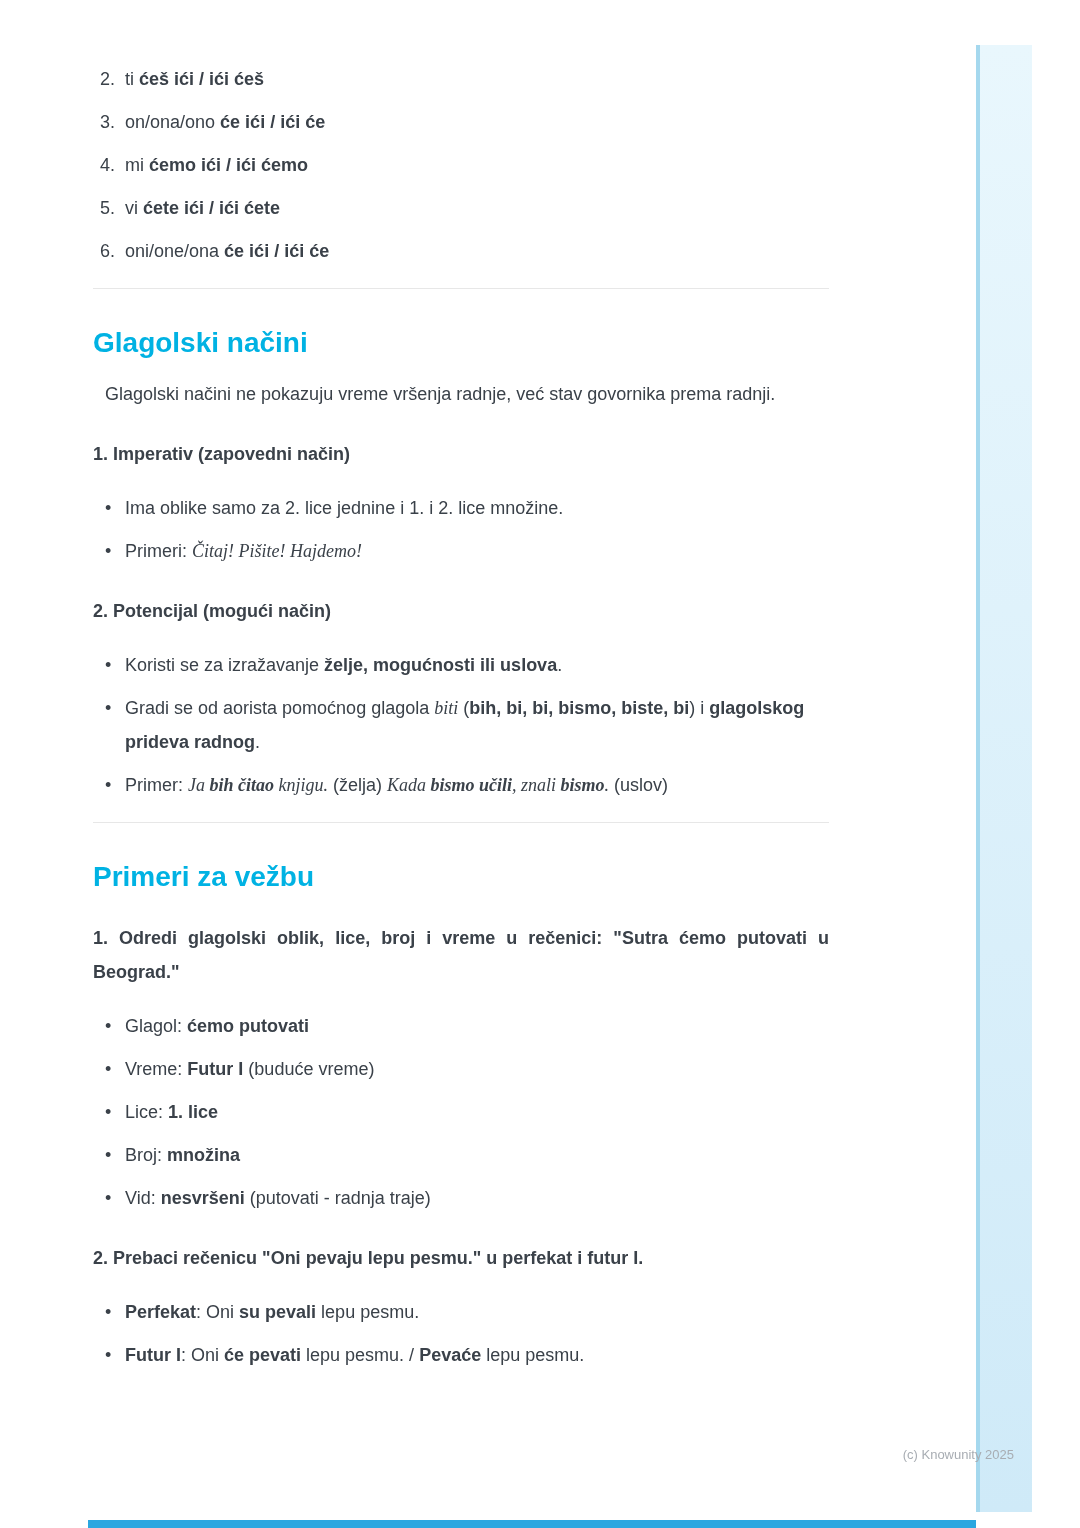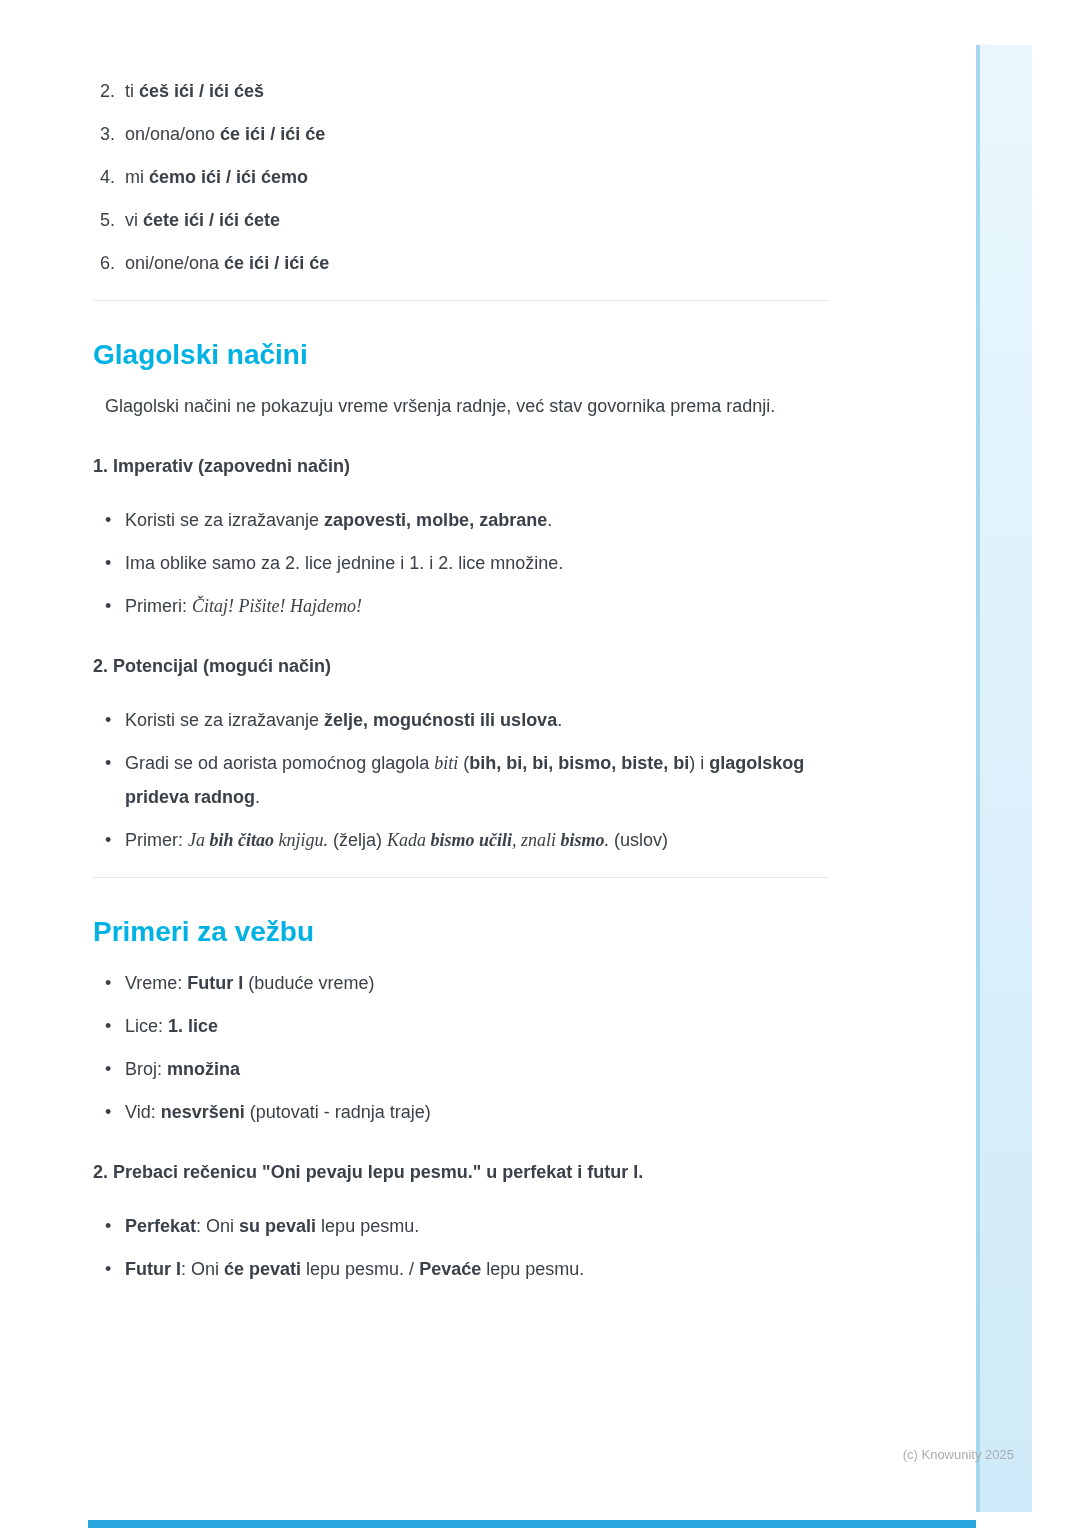--- a/index.html
+++ b/index.html
@@ -37,21 +37,21 @@
     margin: 36px 0 16px;
     font-weight: 700;
   }
   p { margin: 0 12px 12px; text-align: justify; }
   p.subhead { font-weight: 700; margin: 26px 0 20px; }
   hr {
     border: none;
     border-top: 1px solid var(--divider, #e7e7e7);
     margin: 20px 0 0;
   }
-  ol, ul { list-style: none; margin: 16px 0 4px; padding-left: 32px; }
+  ol, ul { list-style: none; margin: 4px 0 4px; padding-left: 32px; }
   li { position: relative; margin-bottom: 9px; }
   li.u::before { content: "\2022"; position: absolute; left: -20px; }
   li.o::before {
     counter-increment: item;
     content: counter(item) ".";
     position: absolute;
     left: -25px;
   }
   .b { font-weight: 700; }
   .i { font-style: italic; font-family: Liberation Serif, serif; }
@@ -82,33 +82,34 @@
         <li class="o"><span>on/ona/ono </span><span class="b">će ići / ići će</span></li>
         <li class="o"><span>mi </span><span class="b">ćemo ići / ići ćemo</span></li>
         <li class="o"><span>vi </span><span class="b">ćete ići / ići ćete</span></li>
         <li class="o"><span>oni/one/ona </span><span class="b">će ići / ići će</span></li>
       </ol>
       <hr>
       <h2>Glagolski načini</h2>
       <p><span>Glagolski načini ne pokazuju vreme vršenja radnje, već stav govornika prema radnji.</span></p>
       <p class="subhead"><span class="b">1. Imperativ (zapovedni način)</span></p>
       <ul>
-        <li class="u"><span>Koristi se za izražavanje </span><span class="b">zapovesti, molbe, zabrane</span><span>.</span></li>
         <li class="u"><span>Ima oblike samo za 2. lice jednine i 1. i 2. lice množine.</span></li>
         <li class="u"><span>Primeri: </span><span class="i">Čitaj! Pišite! Hajdemo!</span></li>
       </ul>
       <p class="subhead"><span class="b">2. Potencijal (mogući način)</span></p>
       <ul>
         <li class="u"><span>Koristi se za izražavanje </span><span class="b">želje, mogućnosti ili uslova</span><span>.</span></li>
         <li class="u"><span>Gradi se od aorista pomoćnog glagola </span><span class="i">biti</span><span> (</span><span class="b">bih, bi, bi, bismo, biste, bi</span><span>) i </span><span class="b">glagolskog prideva radnog</span><span>.</span></li>
         <li class="u"><span>Primer: </span><span class="i">Ja </span><span class="b i">bih čitao</span><span class="i"> knjigu.</span><span> (želja) </span><span class="i">Kada </span><span class="b i">bismo učili</span><span class="i">, znali </span><span class="b i">bismo</span><span class="i">.</span><span> (uslov)</span></li>
       </ul>
       <hr>
       <h2>Primeri za vežbu</h2>
+      <p class="subhead"><span class="b">1. Odredi glagolski oblik, lice, broj i vreme u rečenici: "Sutra ćemo putovati u Beograd."</span></p>
       <ul>
+        <li class="u"><span>Glagol: </span><span class="b">ćemo putovati</span></li>
         <li class="u"><span>Vreme: </span><span class="b">Futur I</span><span> (buduće vreme)</span></li>
         <li class="u"><span>Lice: </span><span class="b">1. lice</span></li>
         <li class="u"><span>Broj: </span><span class="b">množina</span></li>
         <li class="u"><span>Vid: </span><span class="b">nesvršeni</span><span> (putovati - radnja traje)</span></li>
       </ul>
       <p class="subhead"><span class="b">2. Prebaci rečenicu "Oni pevaju lepu pesmu." u perfekat i futur I.</span></p>
       <ul>
         <li class="u"><span class="b">Perfekat</span><span>: Oni </span><span class="b">su pevali</span><span> lepu pesmu.</span></li>
         <li class="u"><span class="b">Futur I</span><span>: Oni </span><span class="b">će pevati</span><span> lepu pesmu. / </span><span class="b">Pevaće</span><span> lepu pesmu.</span></li>
       </ul>

